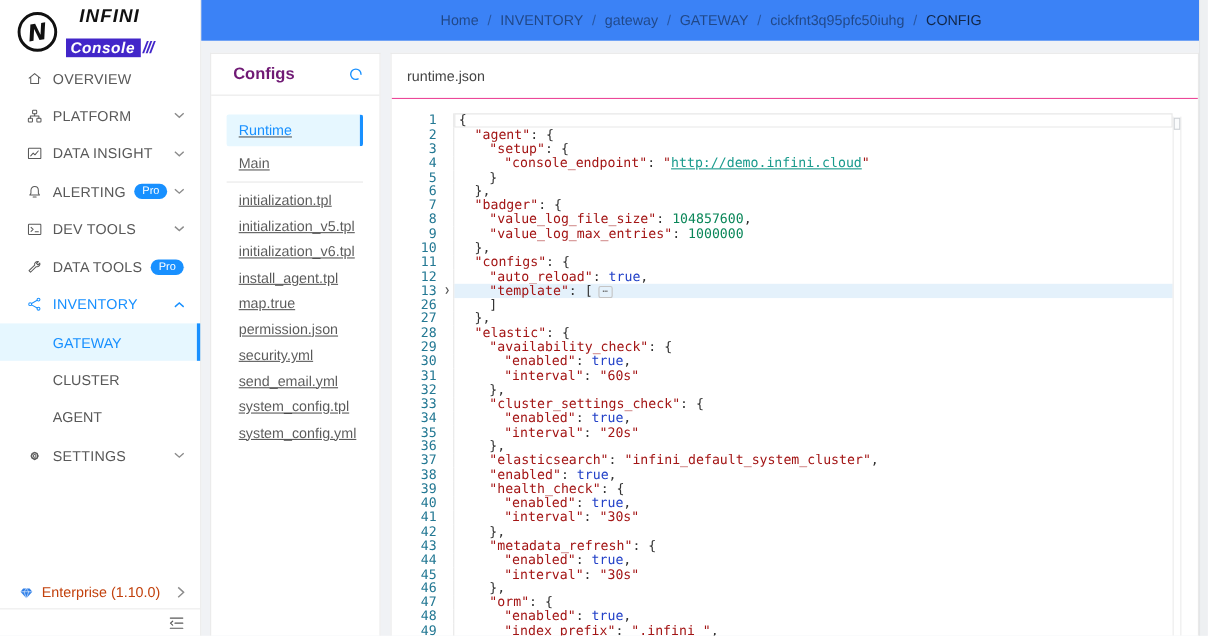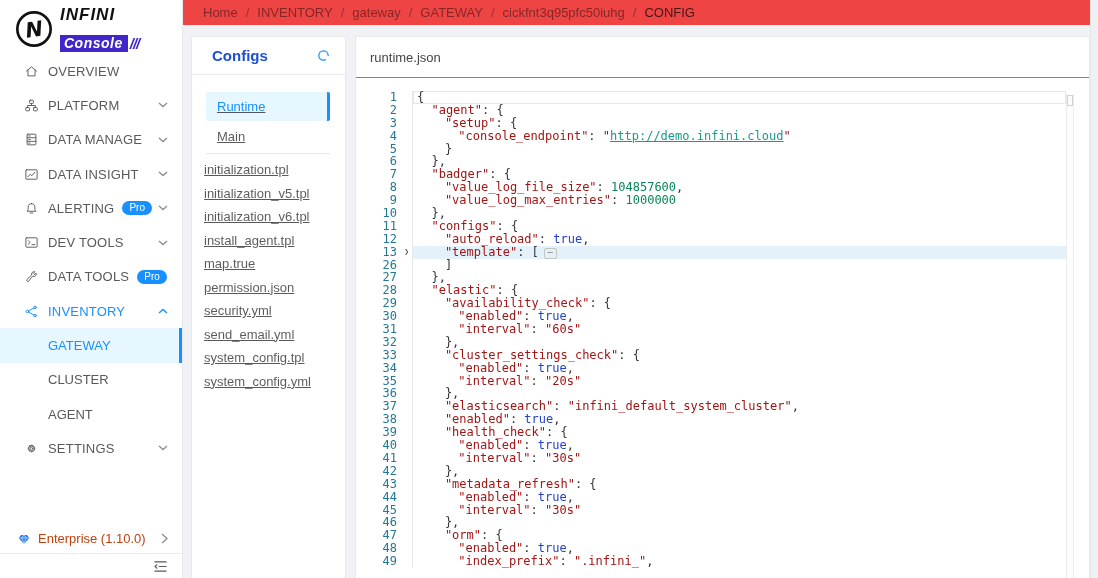--- a/index.html
+++ b/index.html
@@ -4,21 +4,21 @@
 <style>
   * { margin:0; padding:0; box-sizing:border-box; }
   html,body { width:1098px; height:578px; overflow:hidden; }
   body { font-family:"Liberation Sans", sans-serif; background:#f0f2f5; color:rgba(0,0,0,.65); }
   .page { display:flex; width:1098px; height:578px; }
 
   
   .sidebar { width:183px; min-width:183px; background:#fff; border-right:1px solid #e9e9e9; display:flex; flex-direction:column; height:578px; }
   .logo { display:flex; align-items:center; padding:7px 0 4px 14px; height:54px; cursor:pointer; }
   .logo-circle { width:40px; height:40px; }
-  .logo-text { margin-left:6px; line-height:1; }
+  .logo-text { margin-left:6px; line-height:1;text-align:center; }
   .logo-infini { font-style:italic; font-weight:bold; font-size:17px; letter-spacing:1px; color:#111; }
   .logo-console-row { display:flex; align-items:center; margin-top:12px; }
   .logo-console { background:var(--brand-purple); color:#fff; font-style:italic; font-weight:bold; font-size:14px; padding:1px 5px 2px 4px; letter-spacing:.5px; }
   .logo-slashes { color:var(--brand-purple); font-style:italic; font-weight:bold; font-size:15px; margin-left:2px; letter-spacing:-1px; }
   nav.menu { margin-top:0; }
   .mi { display:flex; align-items:center; height:34.3px; padding:0 14px 0 24px; font-size:13px; color:#595959; cursor:pointer; position:relative; }
   .mi .ic { width:15px; height:15px; margin-right:9px; flex:none; color:#595959; }
   .mi .lbl { flex:none; letter-spacing:.2px; }
   .mi .chev { margin-left:auto; color:#8c8c8c; }
   .mi.active, .mi.active .ic, .mi.active .chev { color:var(--accent); }
@@ -27,38 +27,38 @@
   .sub.selected { background:var(--accent-bg); color:var(--accent); border-right:3px solid var(--accent); }
   .side-spacer { flex:1; }
   .ent-row { display:flex; align-items:center; height:29px; padding:0 14px 0 17px; font-size:13px; color:#c2410c; cursor:pointer; }
   .ent-row .gem { width:14px; height:14px; margin-right:7px; }
   .ent-row .chev { margin-left:auto; color:#8c8c8c; }
   .collapse-bar { border-top:1px solid #ececec; height:25px; display:flex; align-items:center; justify-content:flex-end; padding-right:13px; }
   .fold-btn { color:#595959; cursor:pointer; width:17px; height:17px; }
 
   
   .main-col { flex:1; display:flex; flex-direction:column; min-width:0; }
-  .topbar { height:25px; background:#ef4444; display:flex; align-items:center; padding-left:20px; }
+  .topbar { height:37px; background:#3b82f6; display:flex; align-items:center; padding-left:20px;justify-content:center; }
   .crumbs { list-style:none; display:flex; font-size:13px; color:rgba(0,0,0,.45); }
   .crumbs li { display:flex; align-items:center; }
   .crumbs .sep { margin:0 8px; color:rgba(0,0,0,.35); }
   .crumbs li:last-child .ct { color:rgba(0,0,0,.70); }
   .content { flex:1; display:flex; padding-top:11px; min-height:0; }
 
   
   .card { background:#fff; border:1px solid #e9e9e9; border-bottom:none; }
   .configs-card { width:155px; min-width:155px; margin-left:8px; display:flex; flex-direction:column; }
   .configs-head { height:38px; display:flex; align-items:center; justify-content:space-between; padding:0 14px 0 20px; border-bottom:1px solid #e8e8e8; }
-  .configs-title { font-size:15px; font-weight:bold; color:#1d4ed8; }
+  .configs-title { font-size:15px; font-weight:bold; color:#701a75; }
   .reload { width:15px; height:15px; color:var(--accent); cursor:pointer; }
   .cfg-list { padding-top:17px;text-decoration:underline; }
   .cfg-item { height:29px; line-height:29px; margin:0 15px 1px 14px; padding-left:11px; font-size:13px; color:rgba(0,0,0,.65); border-radius:2px; cursor:pointer; }
   .cfg-item.selected { background:var(--accent-bg); color:var(--accent); border-right:3px solid var(--accent); }
   .cfg-div { border-top:1px solid #e8e8e8; margin:2px 15px 4px 14px; }
-  .cfg-file { height:23.5px; line-height:23.5px; padding-left:12px; font-size:13px; color:rgba(0,0,0,.65); cursor:pointer; white-space:nowrap; overflow:hidden; }
+  .cfg-file { height:23.5px; line-height:23.5px; padding-left:25px; font-size:13px; color:rgba(0,0,0,.65); cursor:pointer; white-space:nowrap; overflow:hidden; }
 
   
   .editor-card { flex:1; margin-left:9px; display:flex; flex-direction:column; min-width:0; overflow:hidden; }
   .editor-head { height:41px; display:flex; align-items:center; padding-left:14px; border-bottom:1px solid #ec4899; font-size:13px; color:#454545; }
   .editor { position:relative; flex:1; padding:13px 23px 0 0; overflow:hidden; font-family:"DejaVu Sans Mono", monospace; font-size:12px; }
   .row { display:flex; height:12.9px; line-height:12.9px; }
   .gut { width:57px; min-width:57px; text-align:right; padding-right:15px; color:var(--lnum); border-right:1px solid #e7e7e7; position:relative; cursor:pointer; }
   .fold-arrow { position:absolute; right:3px; top:0; font-size:8px; color:#555; font-style:normal; }
   .code { flex:1; padding-left:4px; white-space:pre; color:var(--punct); cursor:text; }
   .row.cur .code { box-shadow:inset 0 0 0 1px #e7e7e7; }
@@ -112,30 +112,20 @@
             <rect x="15.2" y="15.3" width="6" height="5.2" rx="1"></rect>
             <path d="M12 8.7v3.3M5.8 15.3v-3.3h12.4v3.3"></path>
           </svg>
           <span class="lbl">PLATFORM</span>
           <svg class="chev" width="10" height="6" viewBox="0 0 10 6">
             <path d="M1 1 5 4.6 9 1" fill="none" stroke="currentColor" stroke-width="1.3"></path>
           </svg>
         </div>
         <div class="mi">
           <svg class="ic stroke" viewBox="0 0 24 24" width="15" height="15" stroke-width="1.4">
-            <rect x="5" y="3.5" width="14" height="17" rx="1"></rect>
-            <path d="M5 9.2h14M5 14.9h14M7.6 6.3h2.2M7.6 12h2.2M7.6 17.7h2.2"></path>
-          </svg>
-          <span class="lbl">DATA MANAGE</span>
-          <svg class="chev" width="10" height="6" viewBox="0 0 10 6">
-            <path d="M1 1 5 4.6 9 1" fill="none" stroke="currentColor" stroke-width="1.3"></path>
-          </svg>
-        </div>
-        <div class="mi">
-          <svg class="ic stroke" viewBox="0 0 24 24" width="15" height="15" stroke-width="1.4">
             <rect x="3" y="4.5" width="18" height="15" rx="1"></rect>
             <path d="M6.3 15.6l3.6-4.1 2.5 2.5 4.8-5.6"></path>
           </svg>
           <span class="lbl">DATA INSIGHT</span>
           <svg class="chev" width="10" height="6" viewBox="0 0 10 6">
             <path d="M1 1 5 4.6 9 1" fill="none" stroke="currentColor" stroke-width="1.3"></path>
           </svg>
         </div>
         <div class="mi">
           <svg class="ic stroke" viewBox="0 0 24 24" width="15" height="15" stroke-width="1.4">

